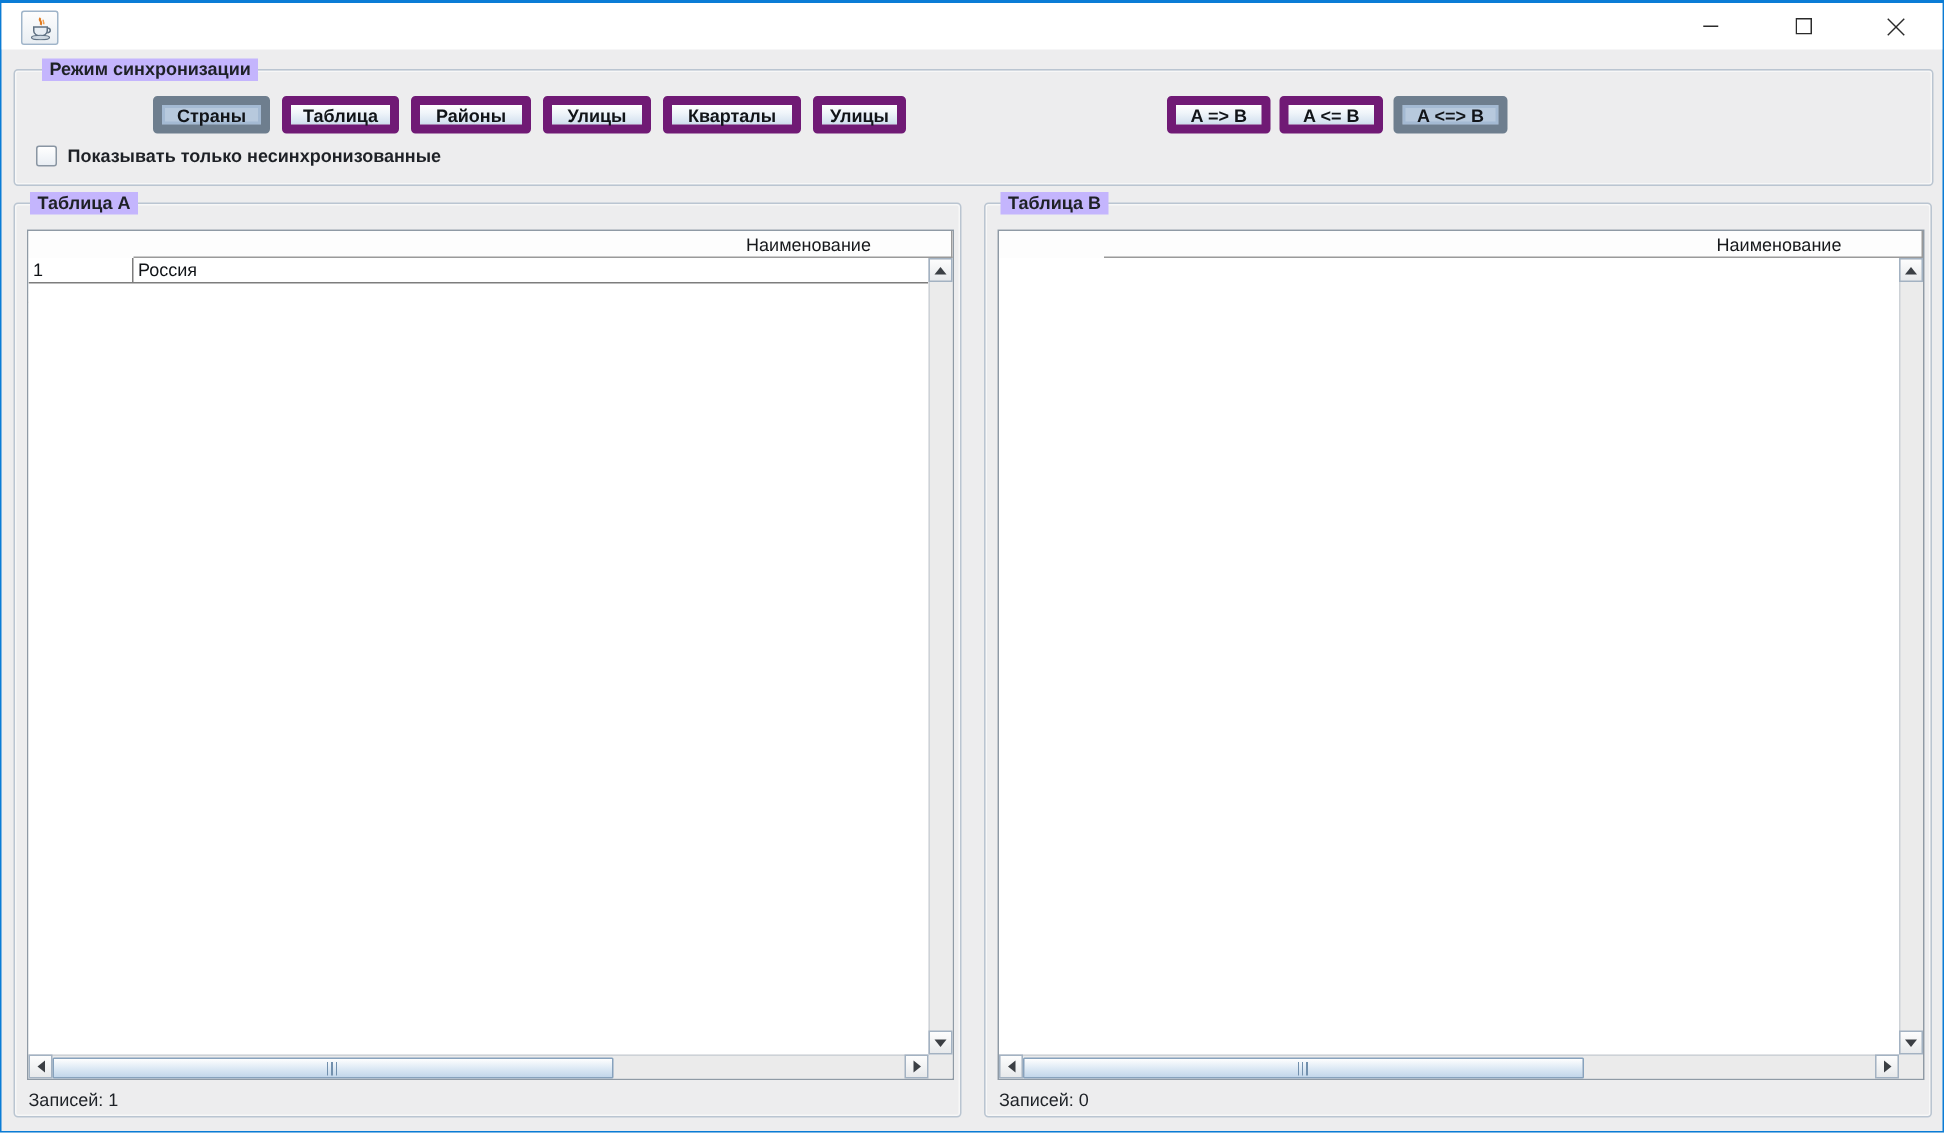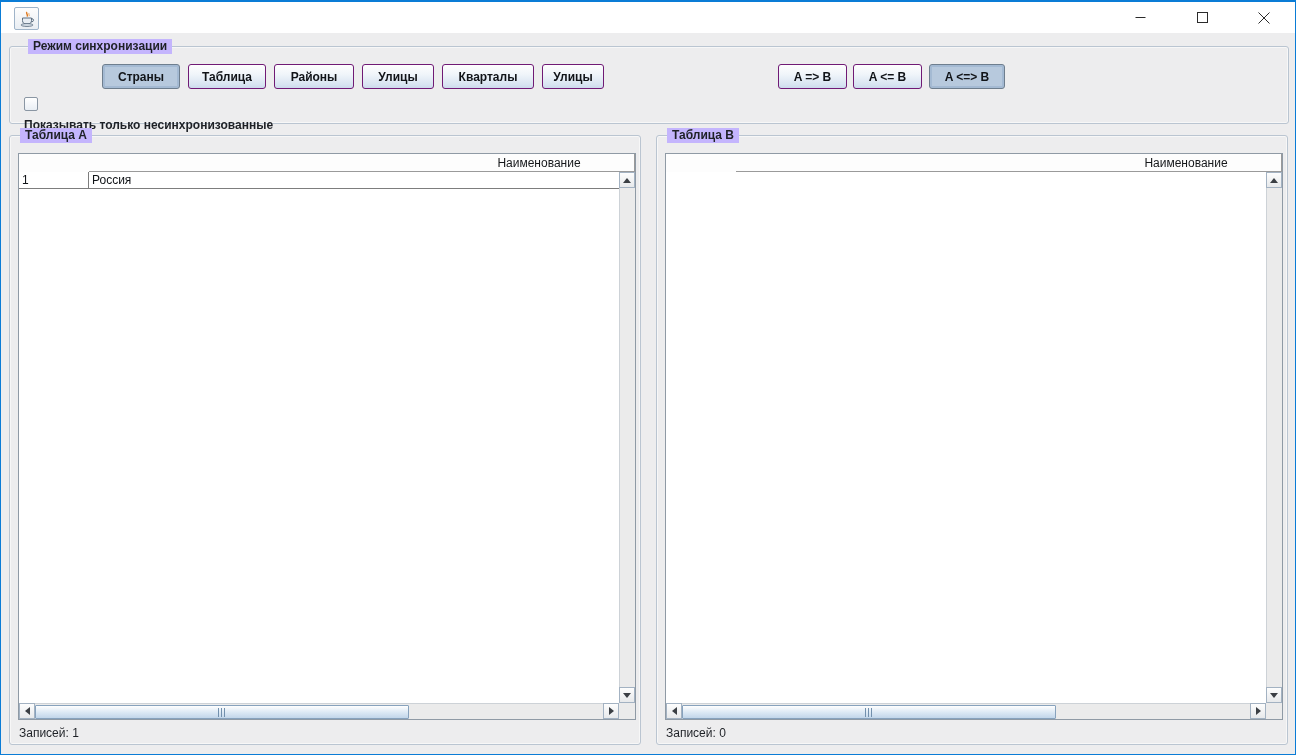--- a/index.html
+++ b/index.html
@@ -24,32 +24,32 @@
     box-shadow:inset 0 0 0 1px rgba(255,255,255,0.55);
   }
   .group-title {
     position:absolute; top:-8px; left:18px; padding:0 5px; background:#c4b5fd;
     font-size:12px; font-weight:bold; color:#1e2126; line-height:15px; white-space:nowrap;
   }
   
   .sw-btn {
     position:absolute; height:25px;
     background:linear-gradient(180deg,#fefefe 0%,#f0f5fa 40%,#d8e4f1 85%,#ccdbec 100%);
-    border:1px solid #701a75; border-radius:3px;
+    border:6px solid #701a75; border-radius:3px;
     font-size:12px; font-weight:bold; color:#111418;
     display:flex; align-items:center; justify-content:center; cursor:default;
   }
   .sw-btn.selected {
     background:#b7c9dd;
     border-color:#6e7e8e;
     box-shadow:inset 0 0 0 2px #a4bad3;
   }
   .sw-btn.big { height:53px; }
   
-  .chk-row { position:absolute; display:flex; align-items:flex-start; gap:7px;flex-direction:column; }
+  .chk-row { position:absolute; display:flex; align-items:flex-end; gap:7px; }
   .chk-box {
     width:14px; height:14px; border:1px solid #8a96a3; border-radius:2px;
     background:linear-gradient(180deg,#ffffff,#e9eef4);
   }
   .chk-label { font-size:12px; font-weight:bold; color:#1e2126; }
   
   .scrollpane {
     position:absolute; border:1px solid #8f9aa5; background:#ffffff;
     display:grid; grid-template-columns:600px 16px; grid-template-rows:18px 531px 16px;
   }

